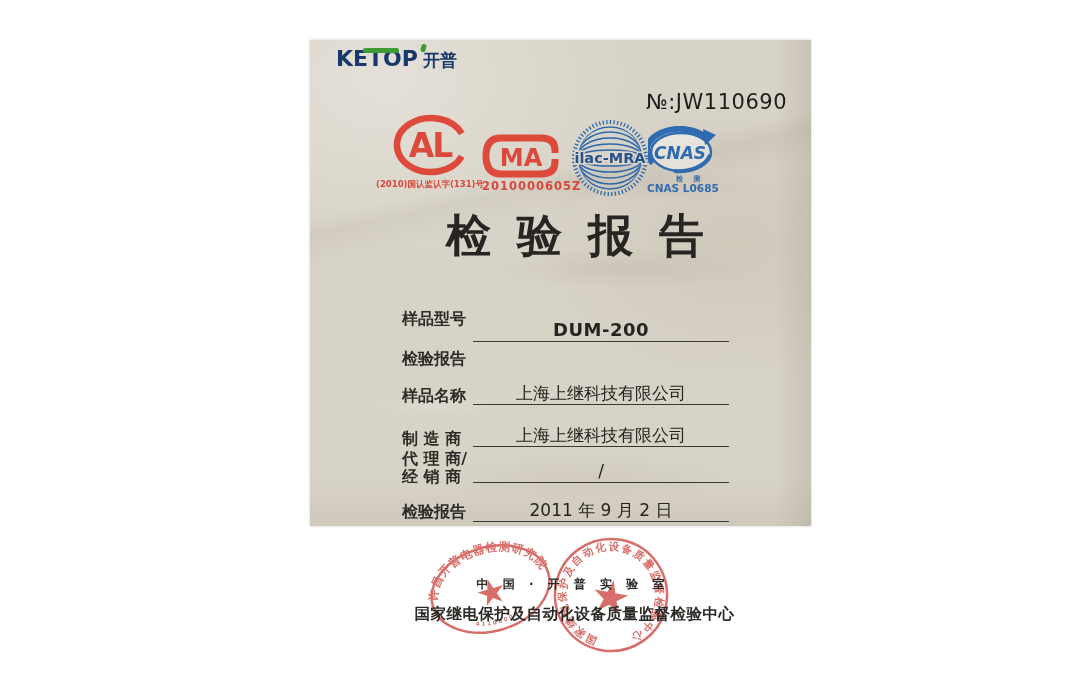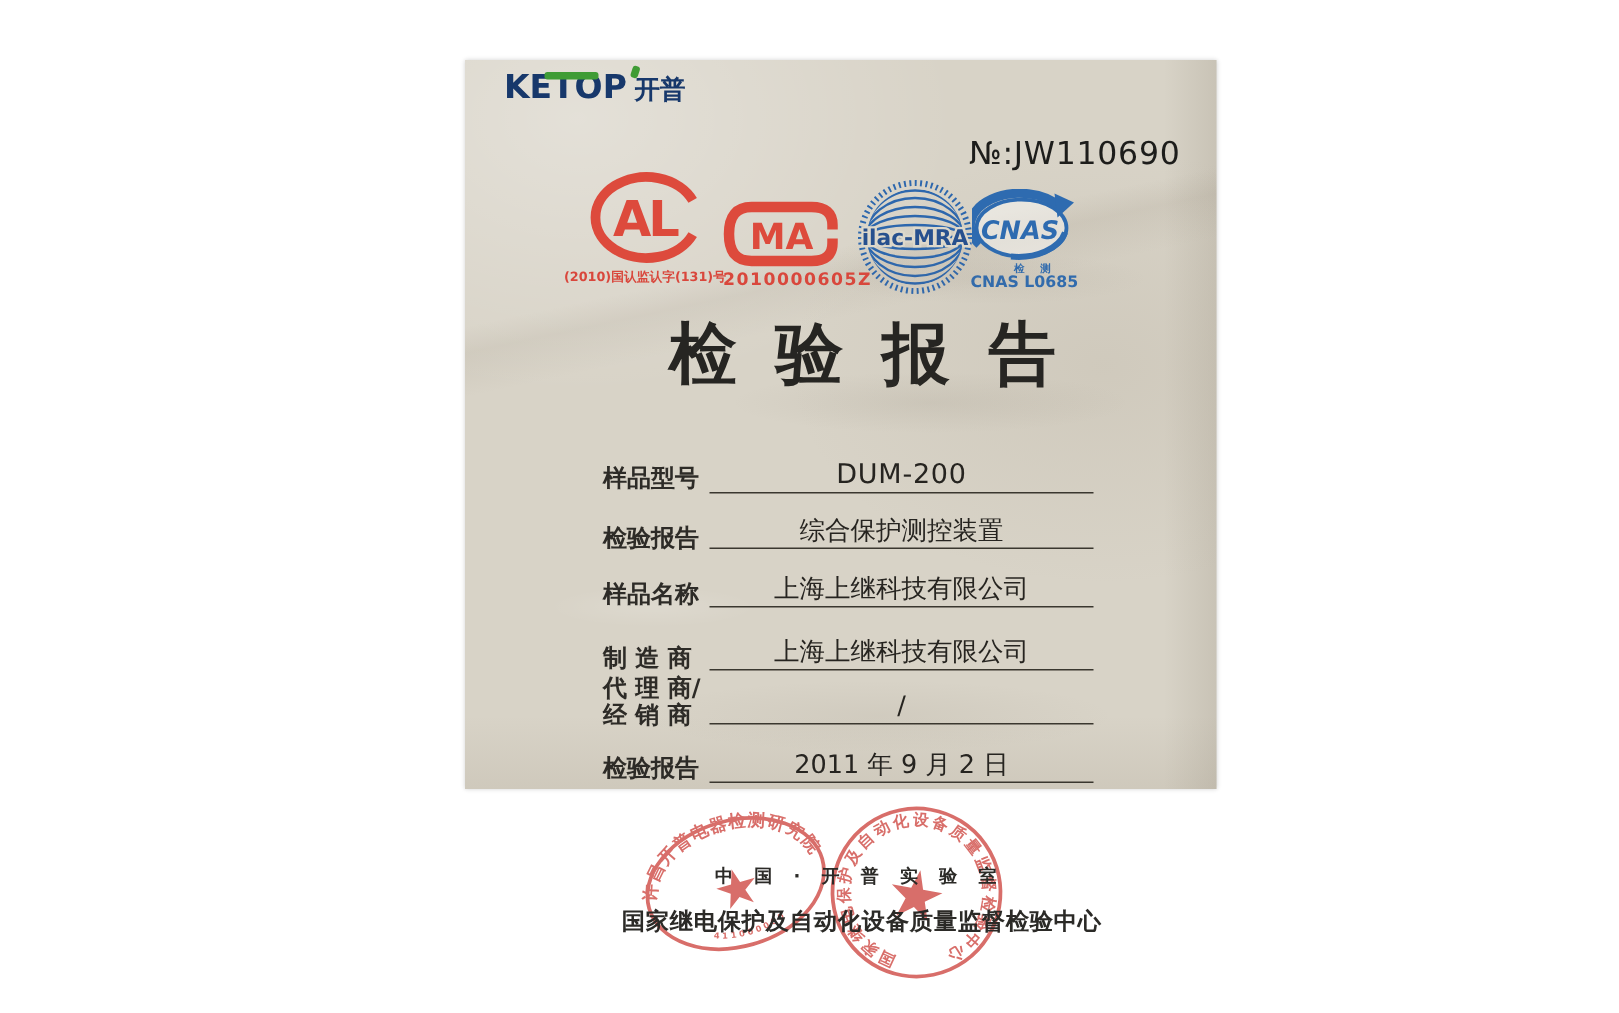--- a/index.html
+++ b/index.html
@@ -52,21 +52,21 @@
   
   .lab{position:absolute;left:92px;font-size:16px;font-weight:600;color:#2d2b27;line-height:18px;white-space:pre;z-index:2;}
   .lin{position:absolute;left:163px;width:256px;text-align:center;border-bottom:1.6px solid #3a372f;
        padding-bottom:1px;font-size:17px;line-height:20px;color:#262420;white-space:nowrap;z-index:2;font-weight:500;}
   .lab1{top:270px}.lin1{top:267px}
   .lab2{top:310px}.lin2{top:304px}
   .lab3{top:347px}.lin3{top:343px}
   .lab4{top:390px}.lin4{top:385px}
   .lab5a{top:410px}.lab5b{top:428px}.lin5{top:421px}
   .lab6{top:463px}.lin6{top:460px}
-  .val-bold{font-weight:400;font-size:18px;letter-spacing:.5px;}
+  .val-bold{font-weight:700;font-size:18px;letter-spacing:.5px;margin-top:13px;}
   
   .stamp{position:absolute;z-index:1;opacity:.8;mix-blend-mode:multiply;}
   .stamp-left{left:101px;top:491px;transform:rotate(-16deg);}
   .stamp-right{left:236px;top:490px;transform:rotate(10deg);}
   .foot1{position:absolute;left:0;width:100%;top:536px;text-align:center;font-size:12px;font-weight:800;
          color:#2b2a27;letter-spacing:5px;text-indent:25px;z-index:2;white-space:nowrap;}
   .foot2{position:absolute;left:0;width:100%;top:564px;text-align:center;font-size:15.5px;font-weight:700;
          color:#2b2a27;letter-spacing:.5px;text-indent:28px;z-index:2;white-space:nowrap;}
 </style>
 </head>
@@ -121,21 +121,20 @@
   </svg>
   <div class="cap cnas-cap-cn">检 测</div>
   <div class="cap cnas-cap-code">CNAS L0685</div>
 
   <div class="title">检验报告</div>
 
   <span class="lab lab1">样品型号</span>
   <div class="lin lin1 val-bold">DUM-200</div>
 
   <span class="lab lab2">检验报告</span>
-  <div class="lin lin2">综合保护测控装置</div>
 
   <span class="lab lab3">样品名称</span>
   <div class="lin lin3">上海上继科技有限公司</div>
 
   <span class="lab lab4">制 造 商</span>
   <div class="lin lin4">上海上继科技有限公司</div>
 
   <span class="lab lab5a">代 理 商/</span>
   <span class="lab lab5b">经 销 商</span>
   <div class="lin lin5">/</div>

